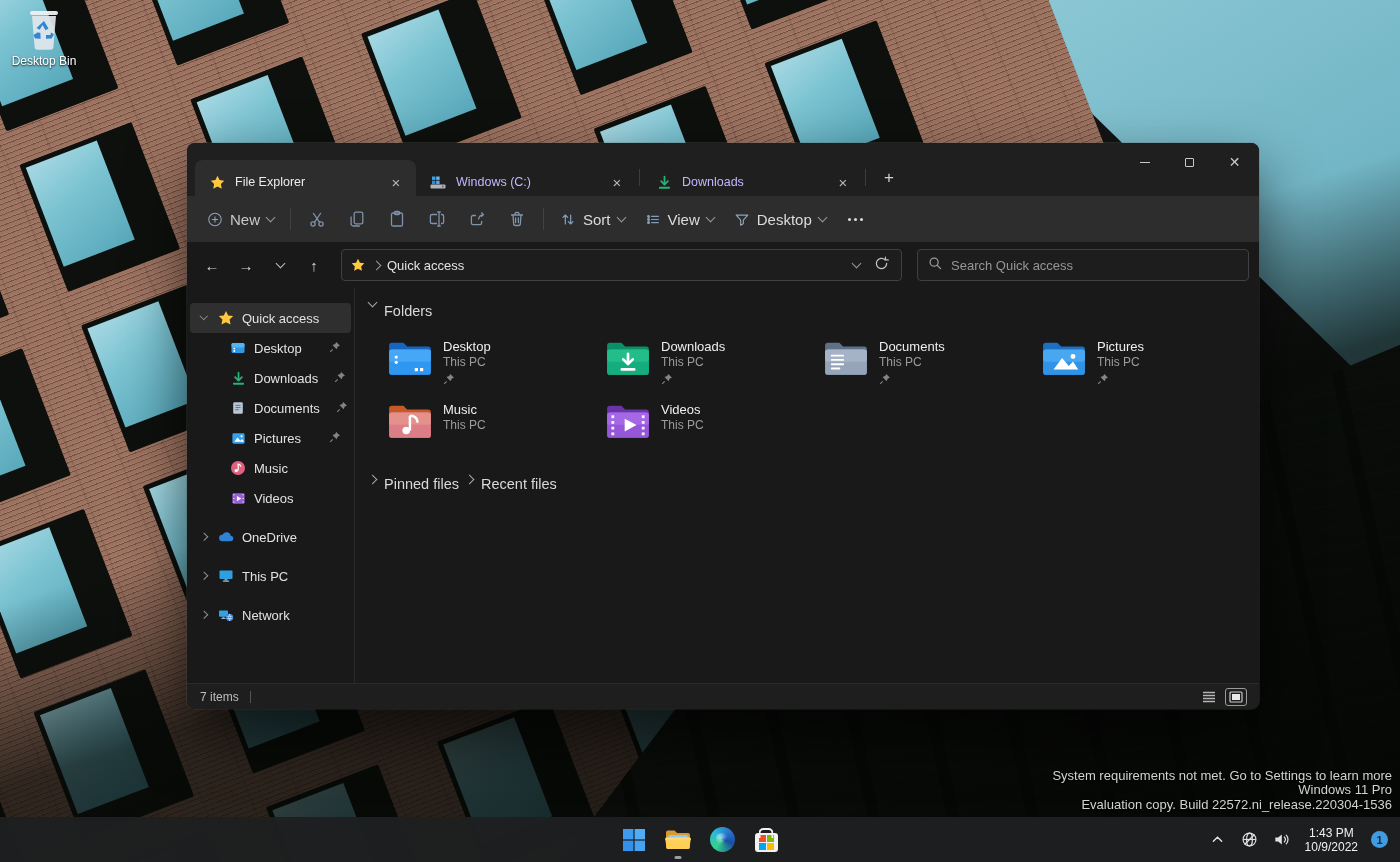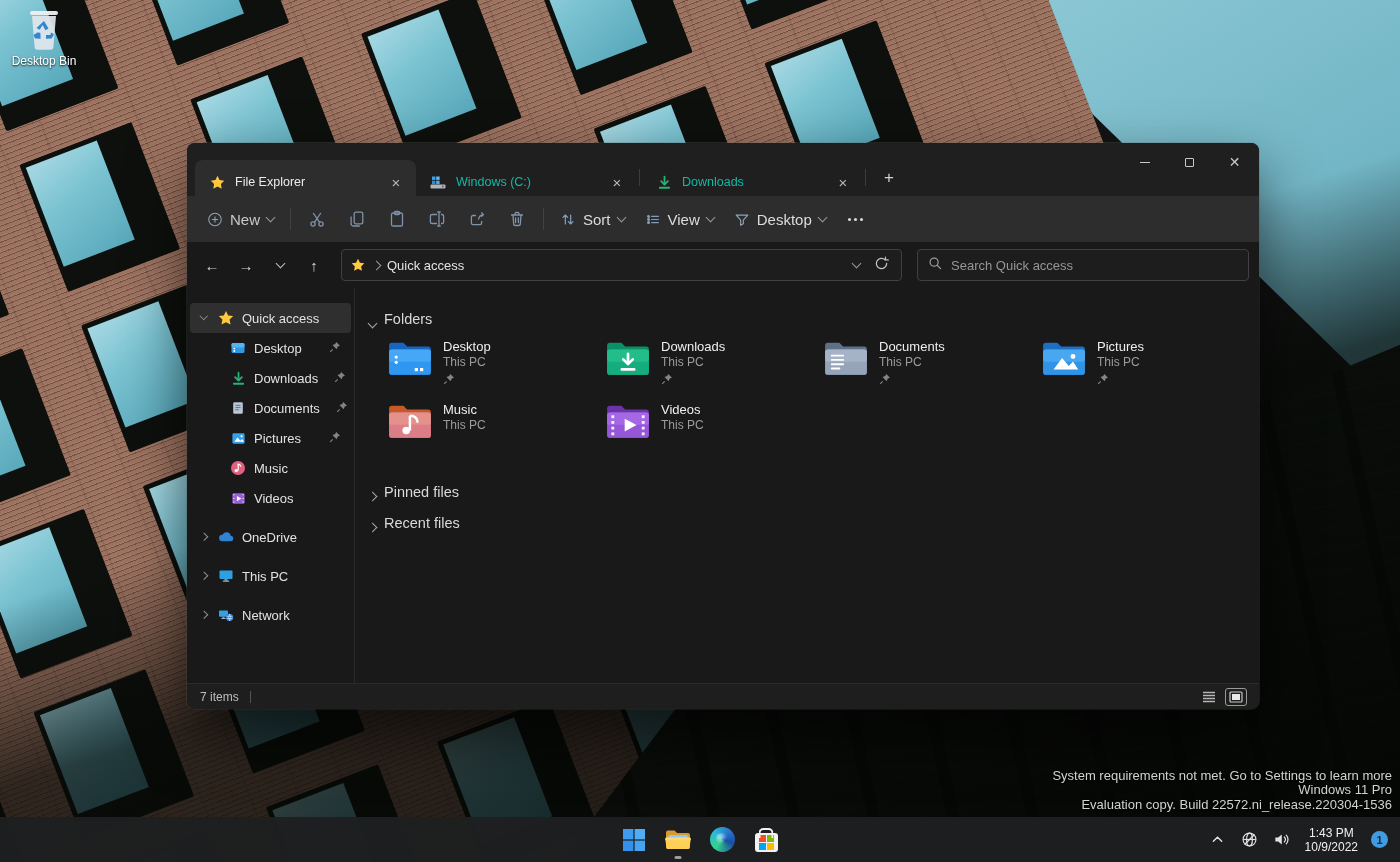--- a/index.html
+++ b/index.html
@@ -37,21 +37,21 @@
   
   .window { position:absolute; left:187px; top:143px; width:1072px; height:566px;
     background:#191919; border-radius:8px; overflow:hidden; display:flex; flex-direction:column;
     box-shadow:0 26px 58px rgba(0,0,0,.6), 0 0 0 1px rgba(120,120,120,.25); }
 
   .tabbar { height:53px; background:#1f1f1f; position:relative; flex:none; }
   .tabs { position:absolute; left:8px; bottom:0; display:flex; align-items:flex-end; }
   .tab { width:221px; height:36px; display:flex; align-items:center; gap:10px;
     padding:8px 8px 0 14px; border-radius:8px 8px 0 0; cursor:default; }
   .tab.active { background:#2d2d2d; }
-  .tab-label { flex:1; font-size:12.5px; color:#14b8a6; white-space:nowrap; overflow:hidden; }
+  .tab-label { flex:1; font-size:12.5px; color:#c4b5fd; white-space:nowrap; overflow:hidden; }
   .tab.active .tab-label { color:#ececec; }
   .tab-close { width:24px; height:24px; border-radius:4px; display:flex; align-items:center; justify-content:center;
     color:#b8b8b8; font-size:15px; line-height:1; }
   .tab-sep { width:1px; height:17px; background:#3d3d3d; margin:0 2px 10px 2px; }
   .newtab-btn { width:34px; height:30px; margin:0 0 3px 4px; display:flex; align-items:center; justify-content:center;
     color:#d0d0d0; font-size:17px; border-radius:4px; }
   .win-controls { position:absolute; top:4px; right:2px; display:flex; }
   .win-btn { width:45px; height:30px; display:flex; align-items:center; justify-content:center; color:#c9c9c9; }
   .glyph-min { width:10px; height:1px; background:#c9c9c9; }
   .glyph-max { width:9px; height:9px; border:1px solid #c9c9c9; border-radius:1px; }
@@ -90,29 +90,29 @@
   .side-item.selected { background:#2f2f2f; }
   .side-item.top { margin-top:9px; }
   .side-item .spacer { flex:1; }
   .side-chev { width:12px; display:flex; justify-content:center; flex:none; }
   .side-chev .chev { border-color:#8f8f8f; width:5.5px; height:5.5px; }
   .side-ind { width:24px; flex:none; }
   .icon16 { width:16px; height:16px; flex:none; display:flex; align-items:center; justify-content:center; }
   .pin-ico { flex:none; opacity:.75; }
 
   .main { flex:1; padding:15px 18px 0 14px; overflow:hidden; }
-  .sec-head { display:flex; align-items:flex-end; gap:8px; font-size:14.5px; color:#d9d9d9; height:24px; }
+  .sec-head { display:flex; align-items:flex-start; gap:8px; font-size:14.5px; color:#d9d9d9; height:24px; }
   .sec-head .chev { border-color:#a8a8a8; }
   .tiles { margin:12px 0 0 18px; display:grid; grid-template-columns:repeat(4,218px); row-gap:13px; }
   .tile { display:flex; gap:10px; align-items:flex-start; height:50px; }
   .tile svg { flex:none; }
   .tile-name { font-size:13px; color:#eeeeee; line-height:16px; }
   .tile-sub { font-size:12px; color:#9c9c9c; line-height:15px; }
   .tile-pin { margin-top:1px; opacity:.8; }
-  .collapsed-secs { margin-top:24px; display:flex; flex-direction:column; gap:7px; }
+  .collapsed-secs { margin-top:24px; display:flex; flex-direction:row; gap:7px; }
 
   .statusbar { height:26px; flex:none; background:#1e1e1e; border-top:1px solid #2b2b2b;
     display:flex; align-items:center; padding:0 13px; }
   .status-count { font-size:12px; color:#bdbdbd; }
   .status-div { width:1px; height:12px; background:#545454; margin-left:11px; }
   .status-views { margin-left:auto; display:flex; gap:7px; }
   .sv-btn { width:20px; height:16px; display:flex; align-items:center; justify-content:center; border-radius:2px; }
   .sv-btn.active { outline:1px solid #9a9a9a; }
 
   

